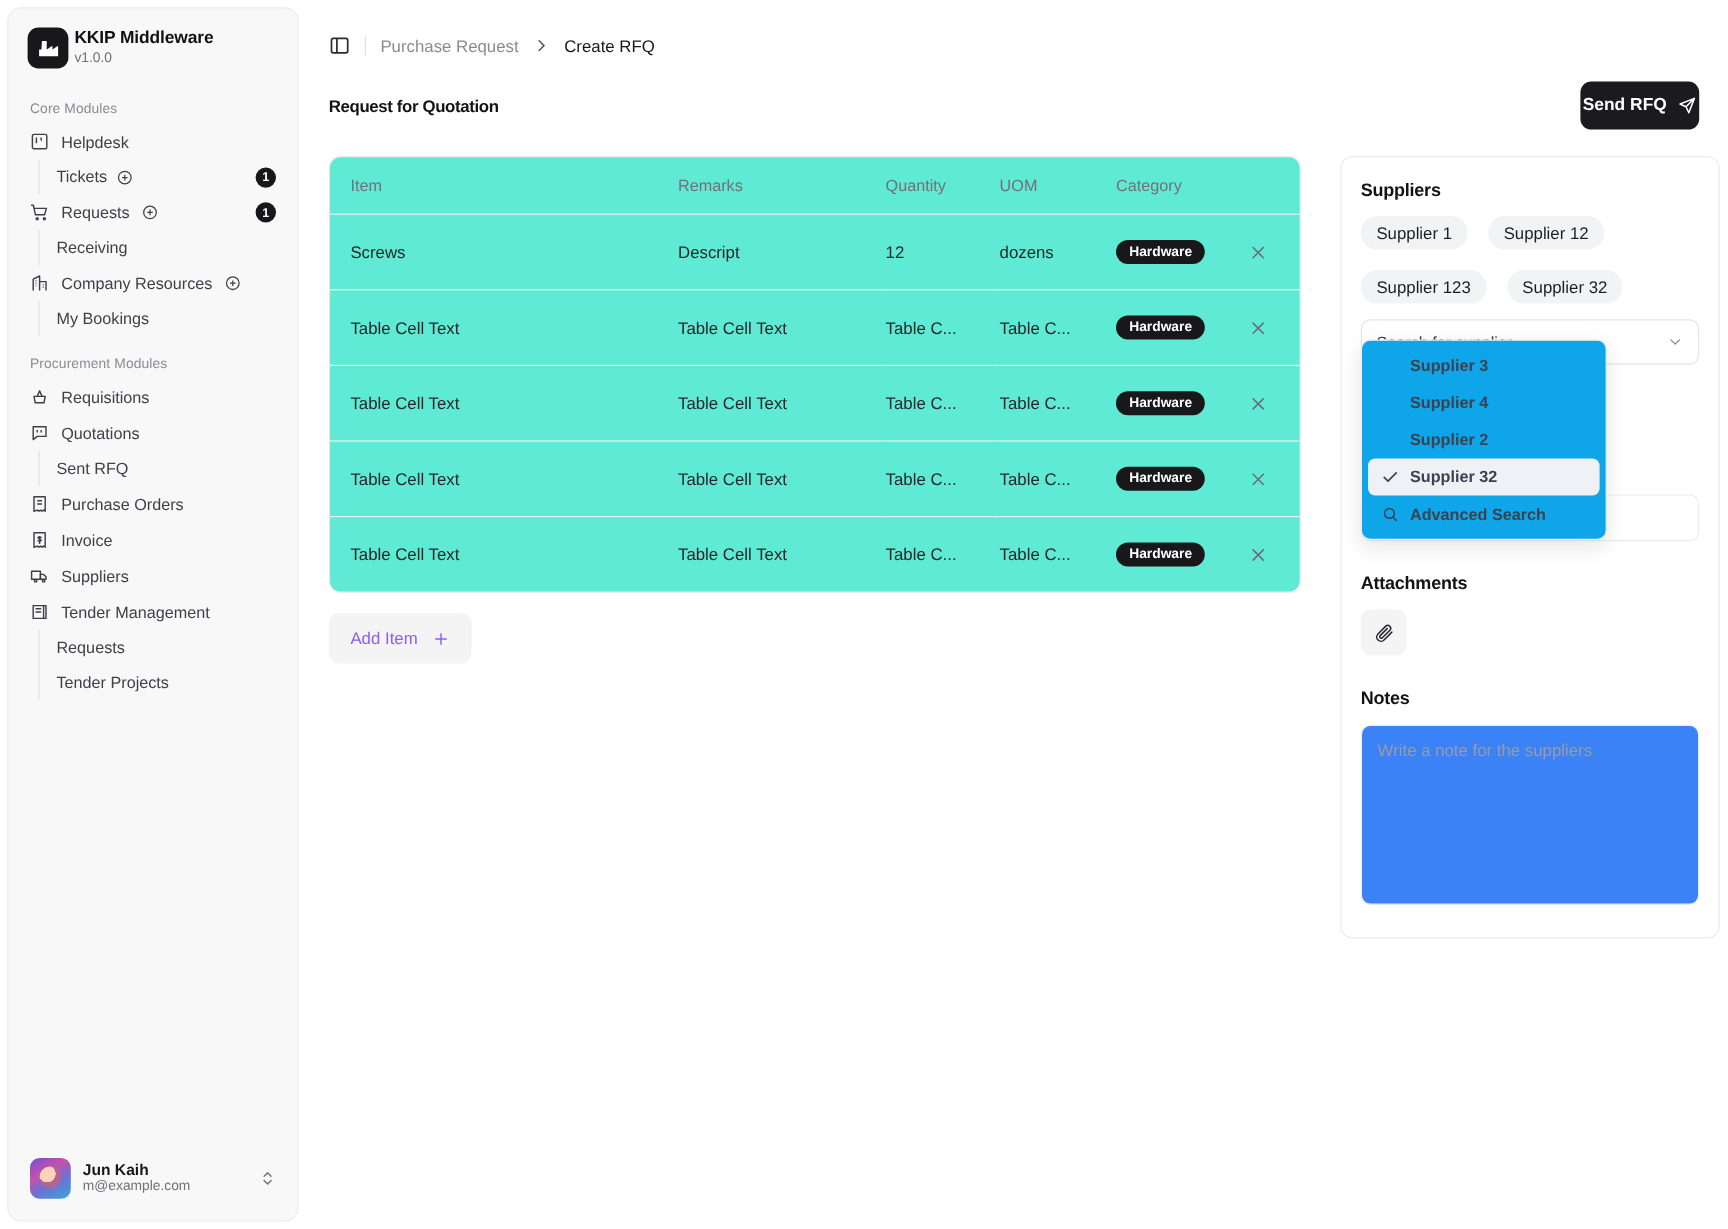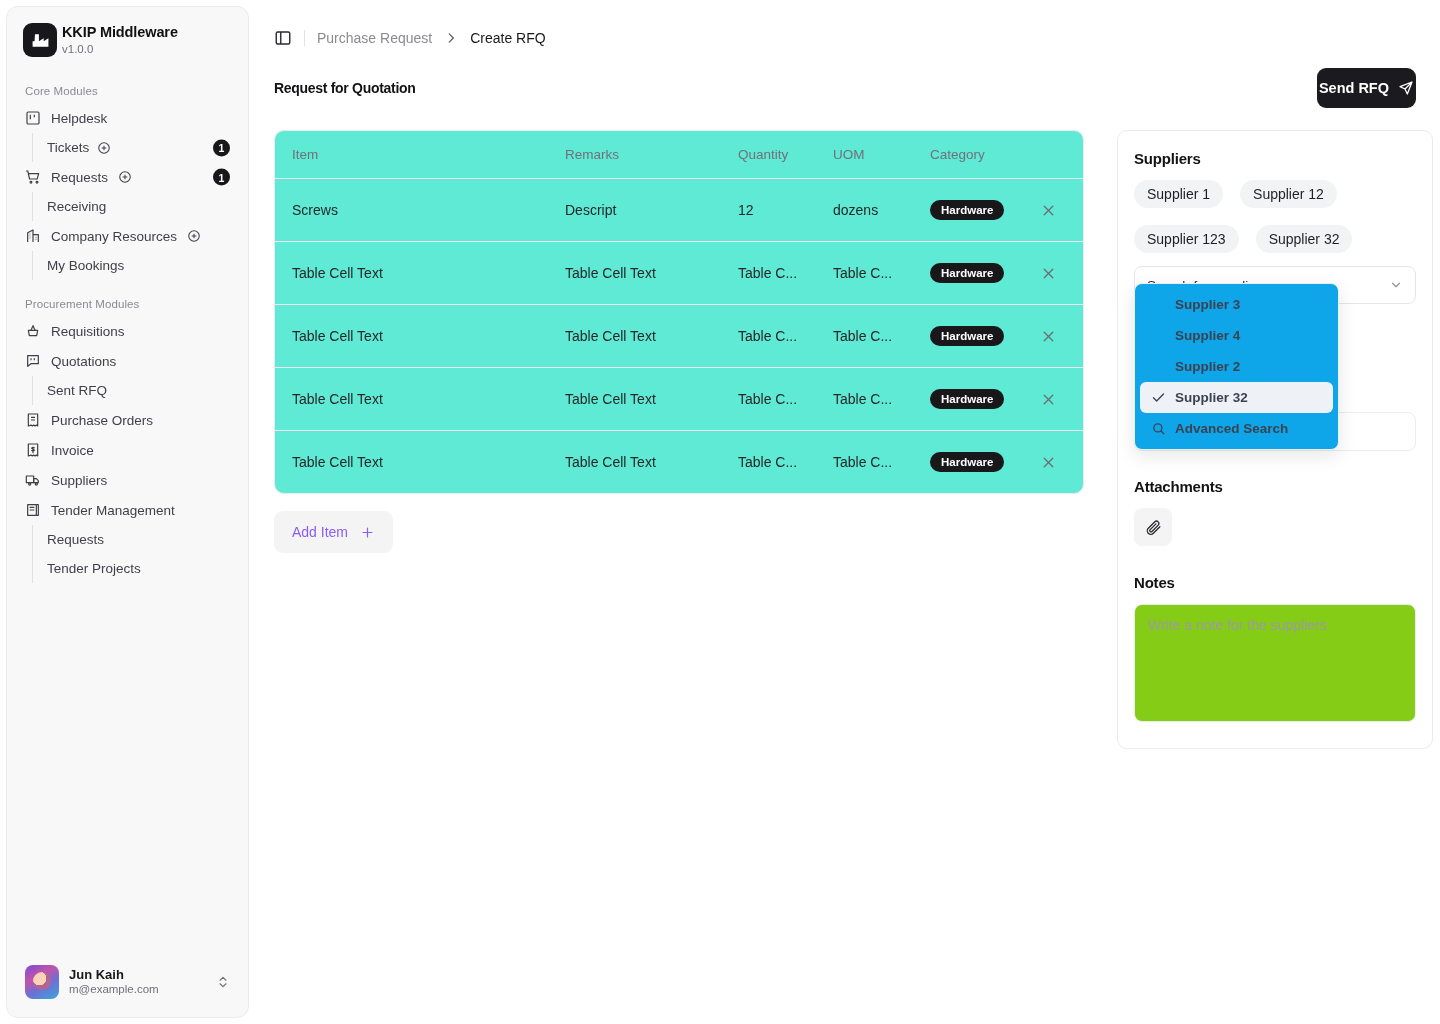--- a/index.html
+++ b/index.html
@@ -198,22 +198,22 @@
   .cal-ico { width:15px; height:15px; color:#27272a; }
   .cal-ico svg { width:15px; height:15px; display:block; }
   .attach-btn {
     margin-top: 13px; width:38px; height:38px; border-radius:8px;
     background:#f4f4f5; display:flex; align-items:center; justify-content:center;
     cursor:pointer;
   }
   .clip-ico { width:17px; height:17px; color:#27272a; }
   .clip-ico svg { width:17px; height:17px; display:block; }
   .notes-area {
-    margin-top: 13px; width: 100%; height: 118px;
-    border:1px solid #ececee; border-radius:8px; background:#84cc16;
+    margin-top: 13px; width: 100%; height: 150px;
+    border:1px solid #ececee; border-radius:8px; background:#3b82f6;
     padding: 12px 13px; font-size:14px; color:#27272a; resize:none;
     font-family:"Liberation Sans", sans-serif; outline:none;
   }
   .notes-area::placeholder { color:#9b9ba2; }
 </style>
 </head>
 <body>
 
 <div class="app">
 

